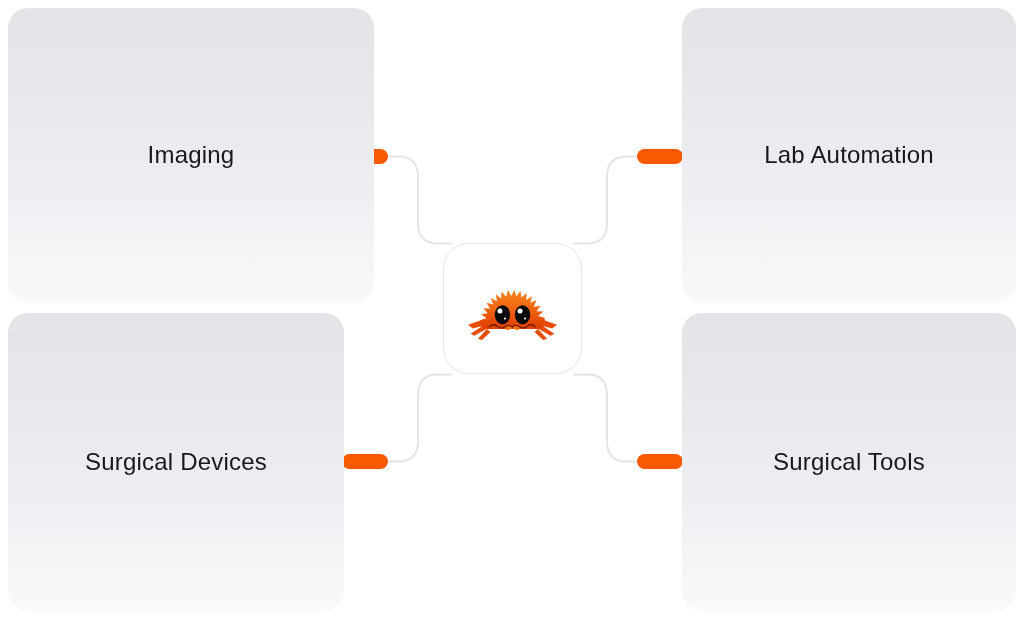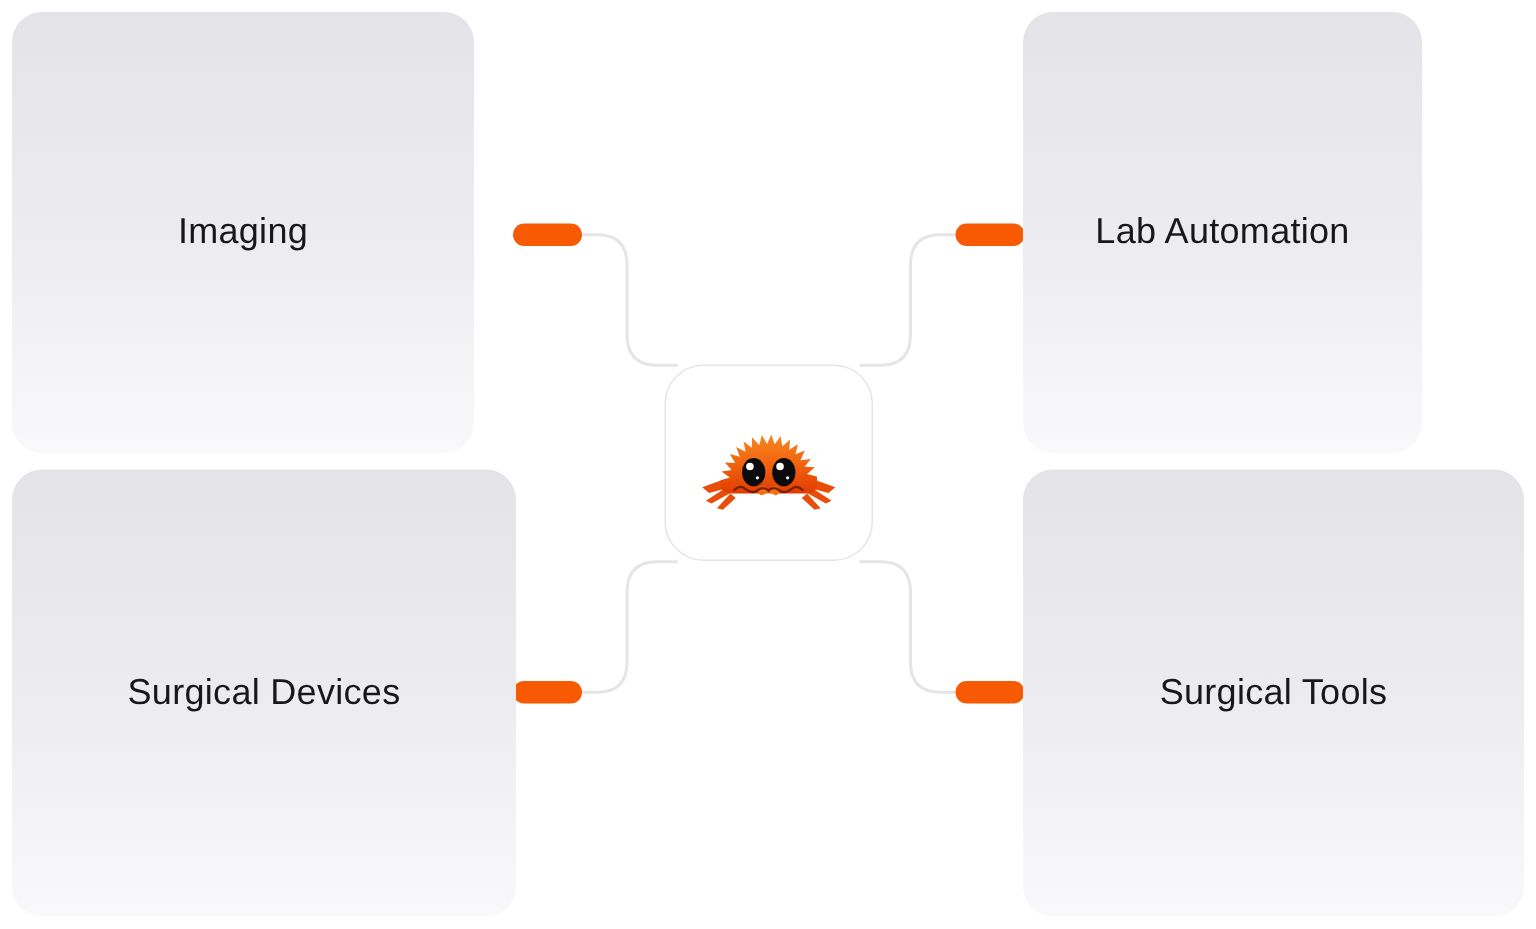--- a/index.html
+++ b/index.html
@@ -35,22 +35,22 @@
   .connector-pill { fill: var(--accent-orange); }
   .card {
     position: absolute;
     z-index: 2;
     border-radius: 20px;
     background: linear-gradient(180deg, var(--card-top) 0%, var(--card-mid) 55%, var(--card-bottom) 100%);
     display: flex;
     align-items: center;
     justify-content: center;
   }
-  .card-tl { left: 8px;   top: 8px;   width: 308px; height: 294px; }
-  .card-tr { left: 682px; top: 8px;   width: 266px; height: 294px; }
+  .card-tl { left: 8px;   top: 8px;   width: 366px; height: 294px; }
+  .card-tr { left: 682px; top: 8px;   width: 334px; height: 294px; }
   .card-bl { left: 8px;   top: 313px; width: 336px; height: 298px; }
   .card-br { left: 682px; top: 313px; width: 334px; height: 298px; }
   .card-label {
     font-size: 24px;
     font-weight: 500;
     letter-spacing: 0.2px;
     color: var(--text);
   }
   .center-node {
     position: absolute;

